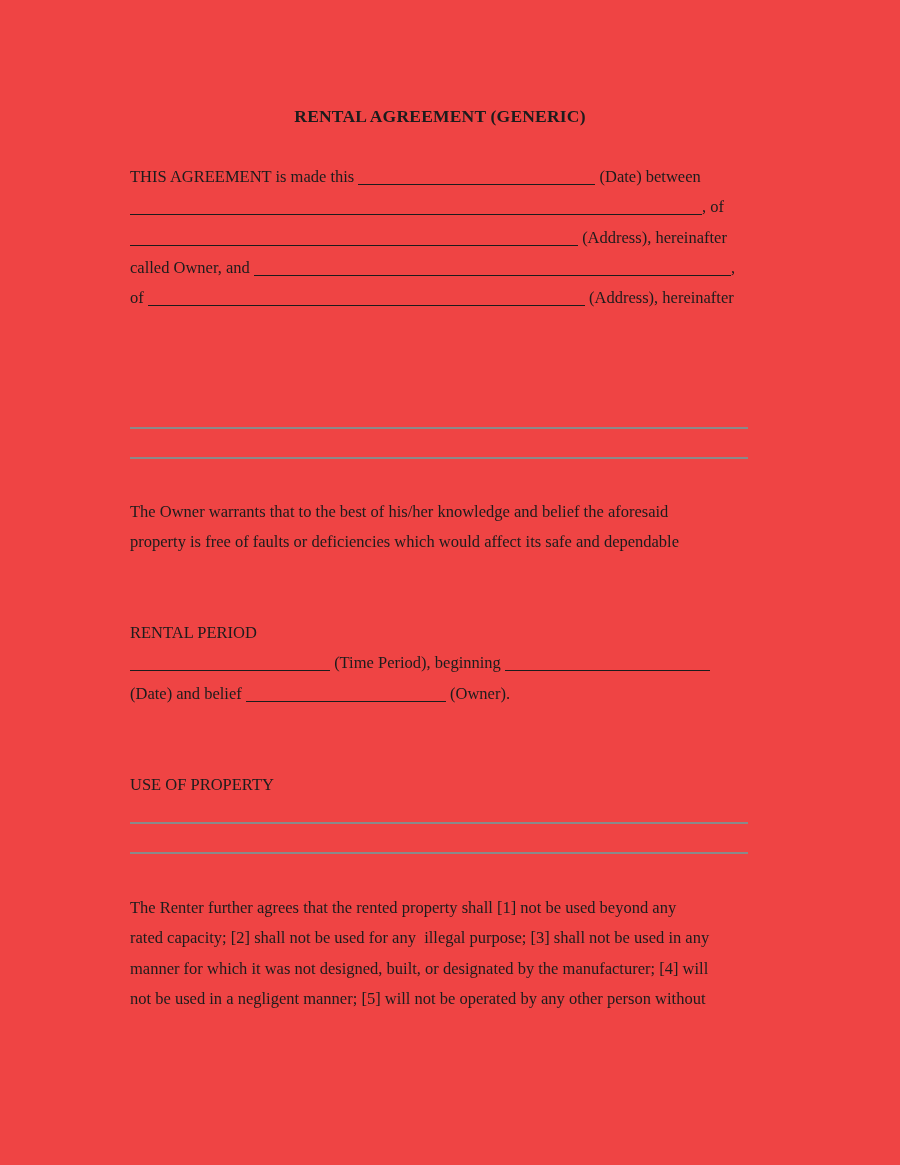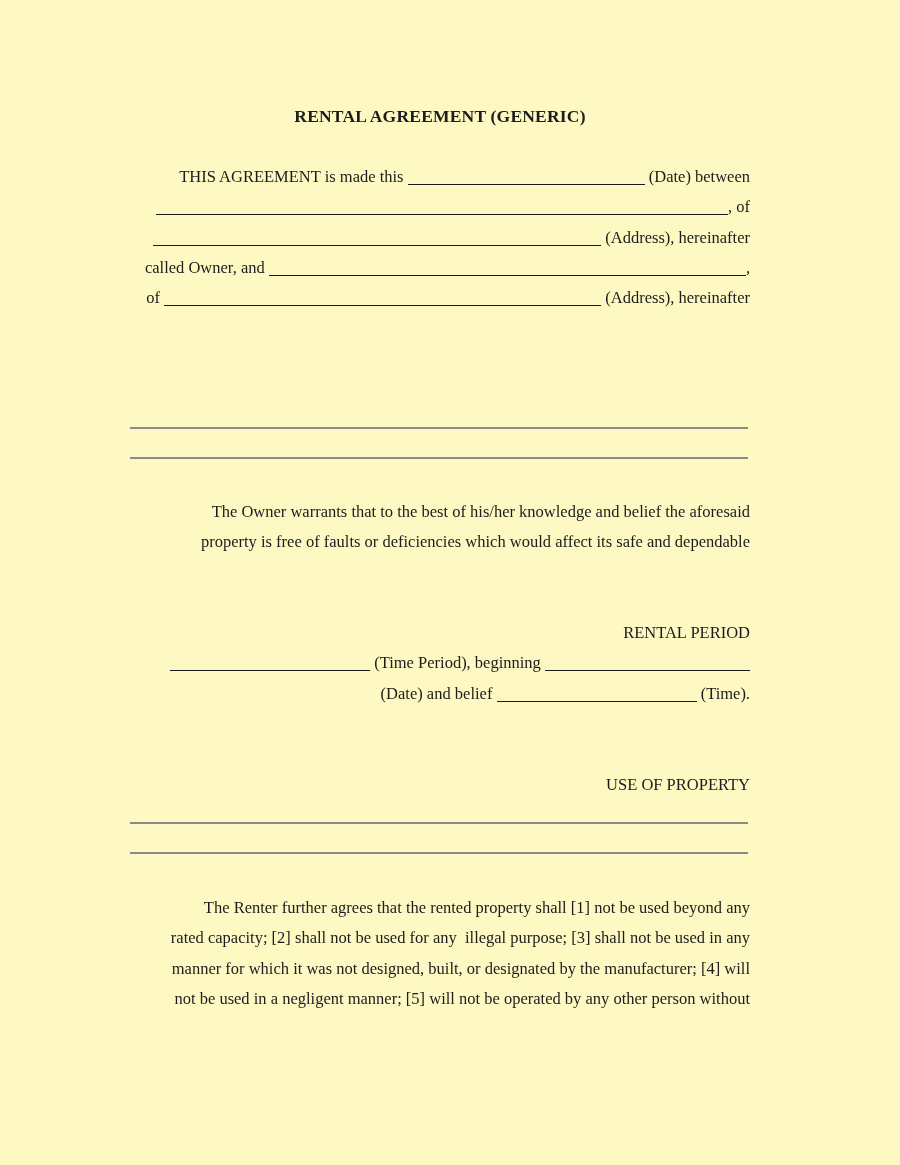--- a/index.html
+++ b/index.html
@@ -4,32 +4,31 @@
 <style>
   html, body {
     margin: 0;
     padding: 0;
     background: #ffffff;
   }
   .page {
     position: relative;
     width: 900px;
     height: 1165px;
-    background: #fef9c3;
+    background: #ef4444;
     font-family: "Liberation Serif", "DejaVu Serif", serif;
     color: #1c1c1c;
     font-size: 16.5px;
     overflow: hidden;
   }
   .block {
     position: absolute;
     left: 130px;
     width: 620px;
     line-height: 30.3px;
-    text-align: right;
   }
   .doc-title {
     top: 104px;
     text-align: center;
     font-weight: bold;
     font-size: 17.5px;
     line-height: 25px;
     letter-spacing: 0.2px;
   }
   .line {
@@ -69,21 +68,21 @@
   <div class="rule" style="top:457px"></div>
 
   <div class="block" style="top:497px">
     <div class="line">The Owner warrants that to the best of his/her knowledge and belief the aforesaid</div>
     <div class="line">property is free of faults or deficiencies which would affect its safe and dependable</div>
   </div>
 
   <div class="block" style="top:618px">
     <div class="line">RENTAL PERIOD</div>
     <div class="line"><span class="blank" style="width:200px"></span><span> (Time Period), beginning </span><span class="blank" style="width:205px"></span></div>
-    <div class="line"><span>(Date) and belief </span><span class="blank" style="width:200px"></span><span> (Time).</span></div>
+    <div class="line"><span>(Date) and belief </span><span class="blank" style="width:200px"></span><span> (Owner).</span></div>
   </div>
 
   <div class="block" style="top:770px">USE OF PROPERTY</div>
   <div class="rule" style="top:822px"></div>
   <div class="rule" style="top:852px"></div>
 
   <div class="block" style="top:893px">
     <div class="line">The Renter further agrees that the rented property shall [1] not be used beyond any</div>
     <div class="line">rated capacity; [2] shall not be used for any  illegal purpose; [3] shall not be used in any</div>
     <div class="line">manner for which it was not designed, built, or designated by the manufacturer; [4] will</div>

